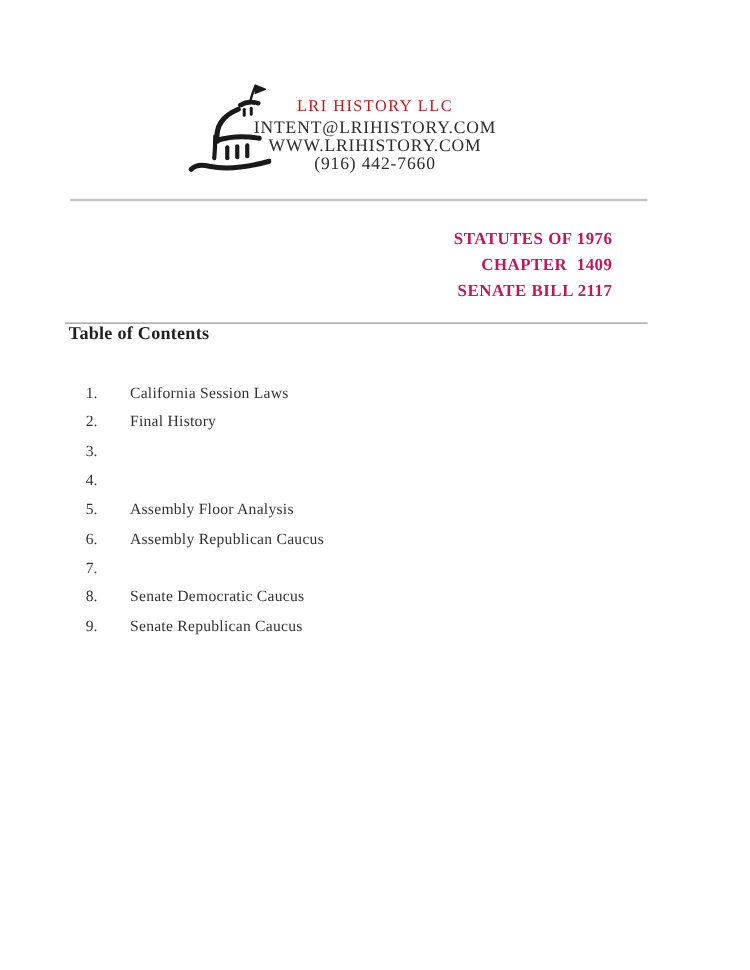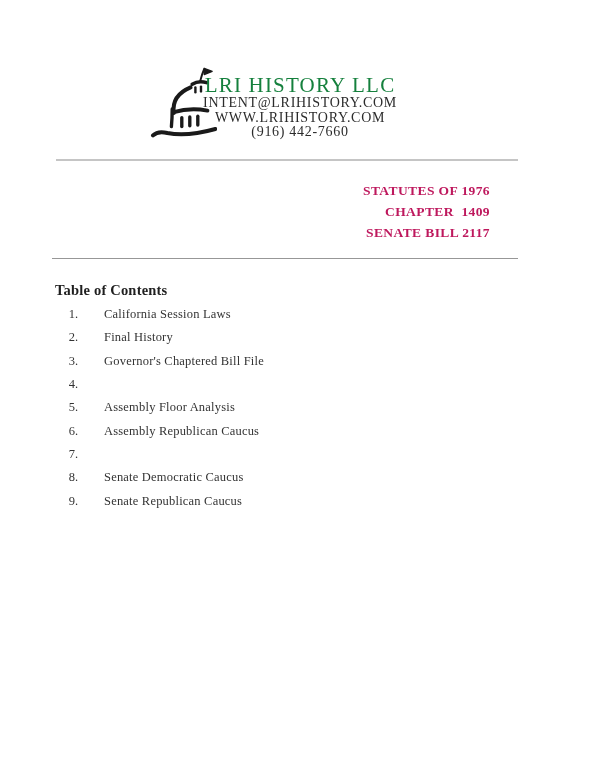--- a/index.html
+++ b/index.html
@@ -26,23 +26,23 @@
     height: 78px;
   }
   .header-text {
     position: absolute;
     left: 0;
     top: 74px;
     width: 600px;
     text-align: center;
   }
   .company-name {
-    font-size: 21px;
+    font-size: 13px;
     letter-spacing: 1.2px;
-    color: #15803d;
+    color: #b91c1c;
     line-height: 22px;
   }
   .contact-line {
     font-size: 14px;
     letter-spacing: 0.7px;
     color: #2b2b2b;
     line-height: 14.5px;
   }
 
   
@@ -76,21 +76,21 @@
     line-height: 21px;
     letter-spacing: 0.4px;
     color: #be185d;
     white-space: pre; 
   }
 
   
   .toc-title {
     position: absolute;
     left: 55px;
-    top: 282px;
+    top: 259px;
     font-size: 14.5px;
     font-weight: bold;
     letter-spacing: 0.2px;
     color: #1f1f1f;
   }
   .toc-list {
     position: absolute;
     left: 0;
     top: 303px;
     width: 600px;
@@ -167,21 +167,20 @@
         <span class="toc-label">California Session Laws</span>
       </div>
 
       <div class="toc-item">
         <span class="toc-num">2.</span>
         <span class="toc-label">Final History</span>
       </div>
 
       <div class="toc-item">
         <span class="toc-num">3.</span>
-        <span class="toc-label">Governor's Chaptered Bill File</span>
       </div>
 
       <div class="toc-item">
         <span class="toc-num">4.</span>
       </div>
 
       <div class="toc-item">
         <span class="toc-num">5.</span>
         <span class="toc-label">Assembly Floor Analysis</span>
       </div>

